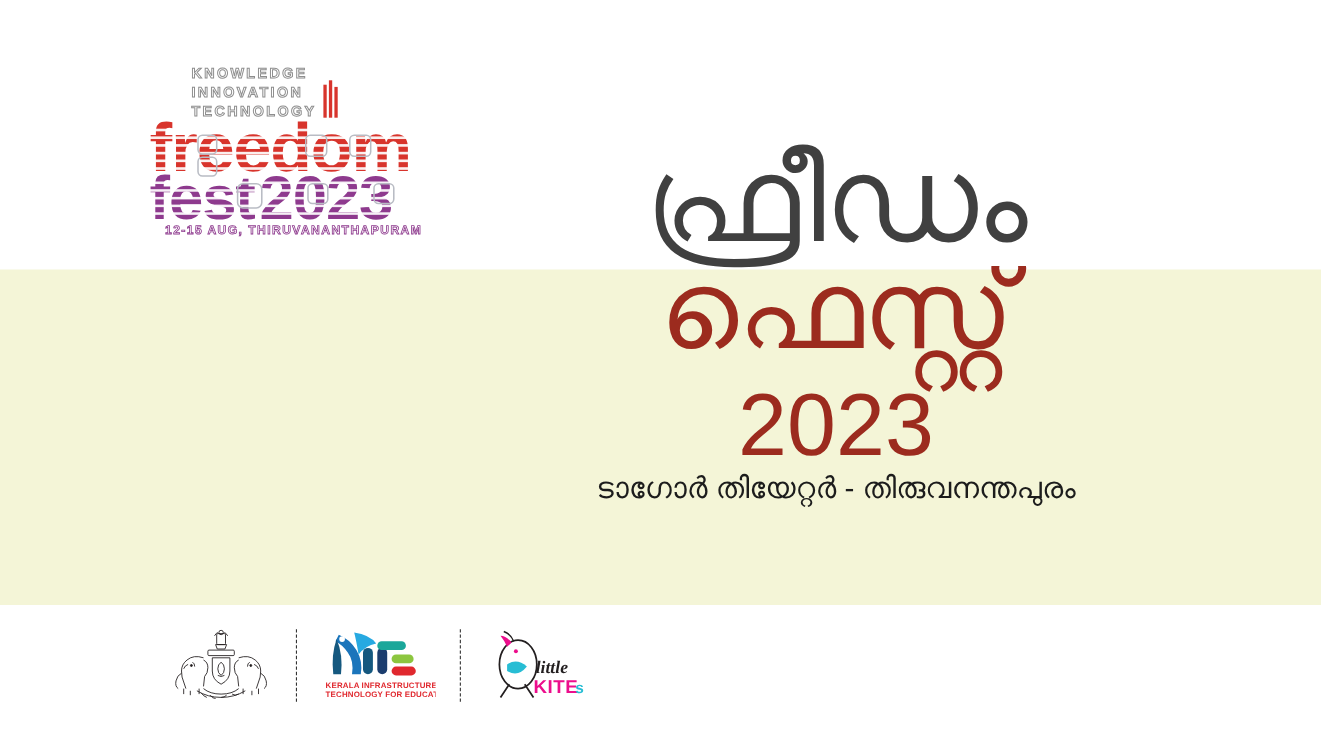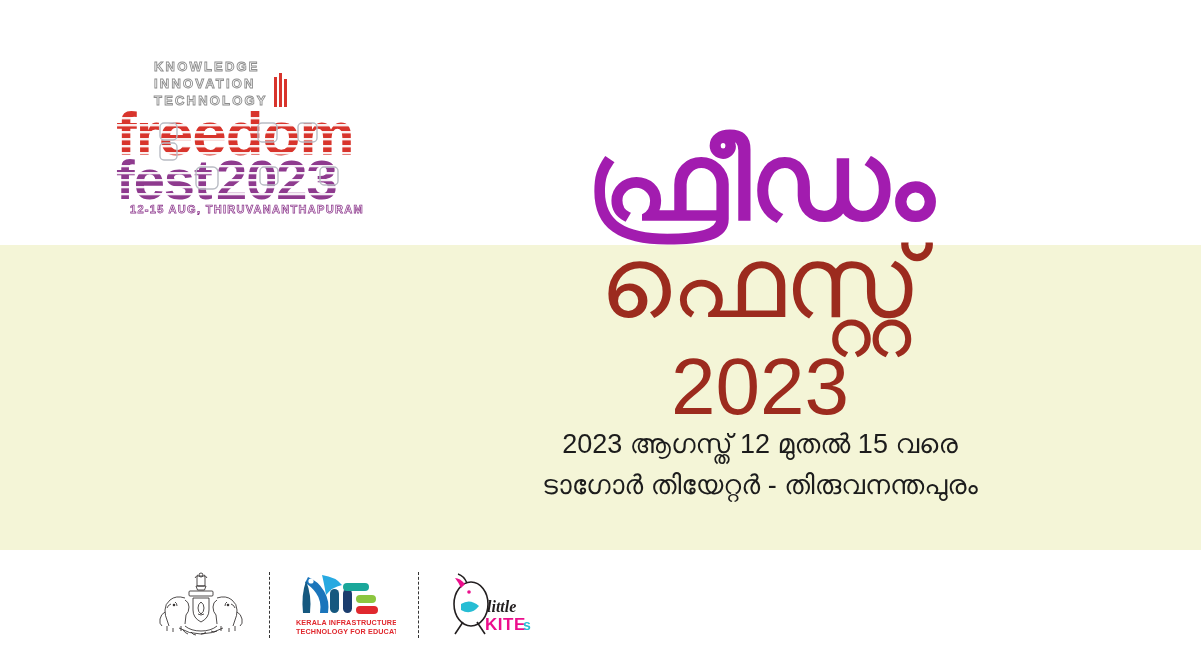--- a/index.html
+++ b/index.html
@@ -21,41 +21,41 @@
     left: 0;
     top: 245px;
     width: 1201px;
     height: 305px;
     background: #f4f5d7;
   }
 
   
   .event-logo {
     position: absolute;
-    left: 108px;
+    left: 128px;
     top: 55px;
     width: 284px;
     height: 162px;
   }
   .event-logo svg { display: block; }
 
   
   .title-block {
     position: absolute;
     left: 450px;
     top: 128px;
     width: 620px;
     text-align: center;
   }
   .title-line1 {
     font-family: "Liberation Sans", sans-serif;
     font-size: 108px;
     line-height: 1.0;
-    font-weight: 700;
-    color: #a21caf;
+    font-weight: 400;
+    color: #404040;
     letter-spacing: -1px;
     white-space: nowrap;
   }
   .title-line2 {
     font-family: Liberation Mono, monospace;
     font-size: 100px;
     line-height: 1.05;
     font-weight: 400;
     color: #9c2b1e;
     letter-spacing: -1px;
@@ -172,21 +172,20 @@
   </svg>
 </div>
 
 <div class="title-block">
   <div class="title-line1">ഫ്രീഡം</div>
   <div class="title-line2">ഫെസ്റ്റ്</div>
   <div class="title-year">2023</div>
 </div>
 
 <div class="subtitle-block">
-  <div class="subtitle-line">2023 ആഗസ്ത് 12 മുതൽ 15 വരെ</div>
   <div class="subtitle-line">ടാഗോർ തിയേറ്റർ - തിരുവനന്തപുരം</div>
 </div>
 
 <div class="footer-bar">
 
   <div class="footer-logo fl-emblem">
     <svg width="92" height="66" viewBox="0 0 92 66" xmlns="http://www.w3.org/2000/svg" fill="none" stroke="#231f20" stroke-width="0.8">
 
       <g stroke-width="0.8">
         <rect x="42" y="4" width="8" height="10" rx="1"></rect>

